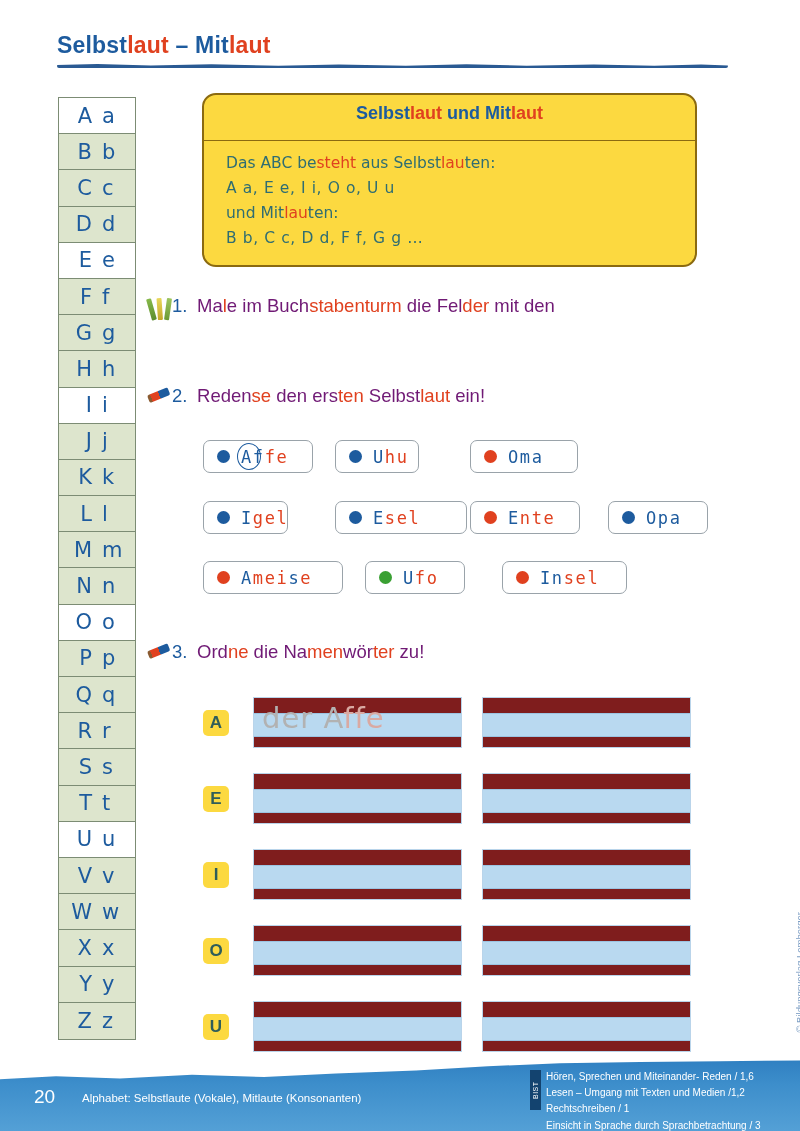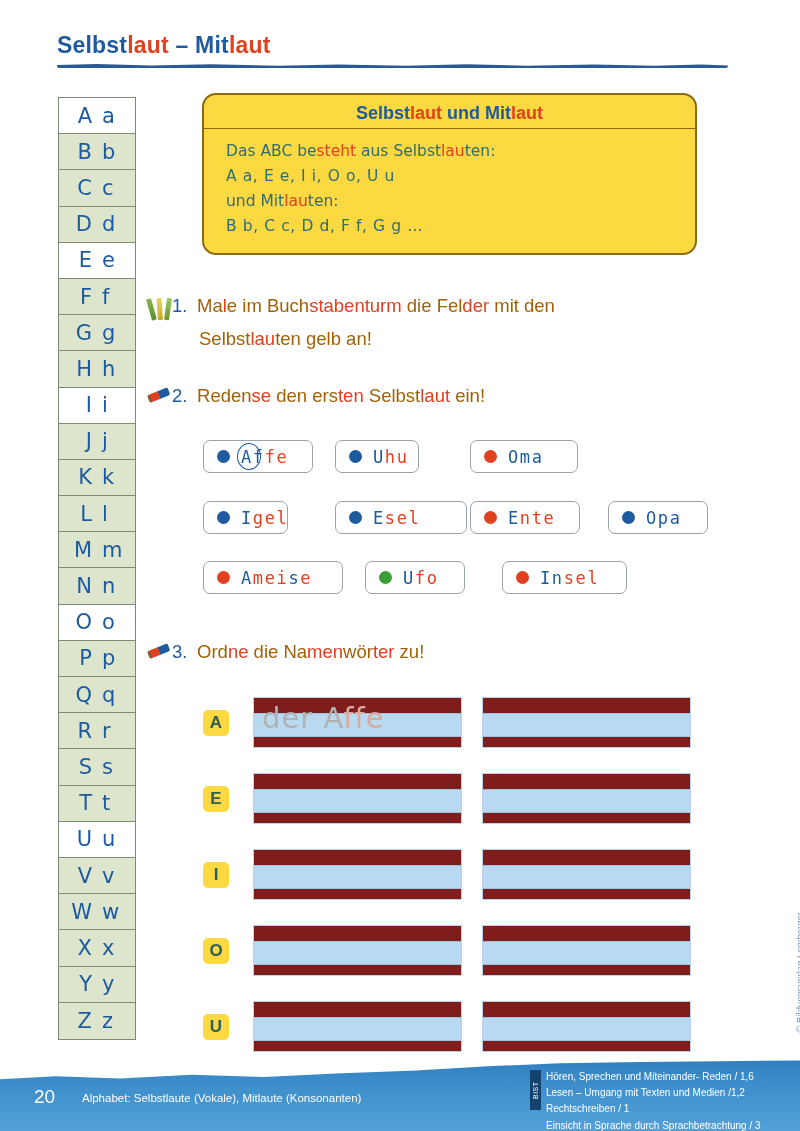--- a/index.html
+++ b/index.html
@@ -47,40 +47,40 @@
     width:34px;text-align:left;padding-left:5px;
   }
 
   
   #info-box{
     position:absolute;left:202px;top:93px;width:495px;
     background:#fcd940;border:2px solid #8b6a10;border-radius:14px;
     box-sizing:border-box;overflow:hidden;
   }
   #info-head{
-    text-align:center;padding:8px 0 4px;
+    text-align:center;padding:8px 0 16px;
     font-size:18px;font-weight:bold;
     border-bottom:1.5px solid #8b6a10;
   }
   #info-body{padding:10px 22px 14px 22px;}
   .info-line{
     font-size:15.5px;color:#2f6d72;line-height:1.62;
     font-family:"DejaVu Sans",sans-serif;
   }
   .info-line .r{color:#e0411f;}
   .info-line.letters{letter-spacing:.6px;}
 
   
   .task{position:absolute;}
   .task-num{
     font-size:18.5px;color:#1d5b9e;font-weight:normal;
   }
   .task-text{font-size:18.5px;line-height:1.55;}
   .task-text .r{color:#e0411f;}
-  .task-text .b{color:#a16207;}
+  .task-text .b{color:#701a75;}
 
   .pencils-icon{position:absolute;width:22px;height:26px;}
   .pencils-icon i{
     position:absolute;bottom:0;width:5px;height:22px;border-radius:1px;
     transform-origin:bottom center;
   }
 
   
   .chip{
     position:absolute;height:33px;border:1px solid #9aa3aa;border-radius:7px;
@@ -282,21 +282,20 @@
 
 <div class="task" id="task1" style="left:150px;top:292px;width:560px;">
   <div class="pencils-icon" style="left:0;top:2px;">
     <i style="left:2px;background:linear-gradient(#86b94a,#5d8c2e);transform:rotate(-16deg);"></i>
     <i style="left:8px;background:linear-gradient(#e8d75a,#c6a72a);transform:rotate(-4deg);"></i>
     <i style="left:14px;background:linear-gradient(#9dc55e,#6b9a36);transform:rotate(8deg);"></i>
   </div>
   <div style="position:absolute;left:22px;top:0;">
     <span class="task-num">1.</span>
     <span class="task-text" id="t1l1">&nbsp;<span class="b">Ma</span><span class="r">l</span><span class="b">e im Buch</span><span class="r">staben</span><span class="r">turm</span><span class="b"> die Fel</span><span class="r">der</span><span class="b"> mit den</span></span>
-    <div class="task-text" id="t1l2" style="margin-left:27px;margin-top:4px;"><span class="b">Selbst</span><span class="r">lau</span><span class="b">ten gelb an!</span></div>
   </div>
 </div>
 
 <div class="task" id="task2" style="left:150px;top:382px;width:560px;">
   <div class="pencils-icon" style="left:0;top:4px;width:24px;height:20px;">
     <i style="left:0;bottom:3px;width:22px;height:8px;border-radius:2px;background:linear-gradient(90deg,#8a5a30 0 14%,#e0411f 14% 52%,#1d5b9e 52% 100%);transform:rotate(-22deg);transform-origin:left bottom;"></i>
   </div>
   <div style="position:absolute;left:22px;top:0;">
     <span class="task-num">2.</span>
     <span class="task-text" id="t2l1">&nbsp;<span class="b">Reden</span><span class="r">se</span><span class="b"> den ers</span><span class="r">ten</span><span class="b"> Selbst</span><span class="r">laut</span><span class="b"> ein!</span></span>

